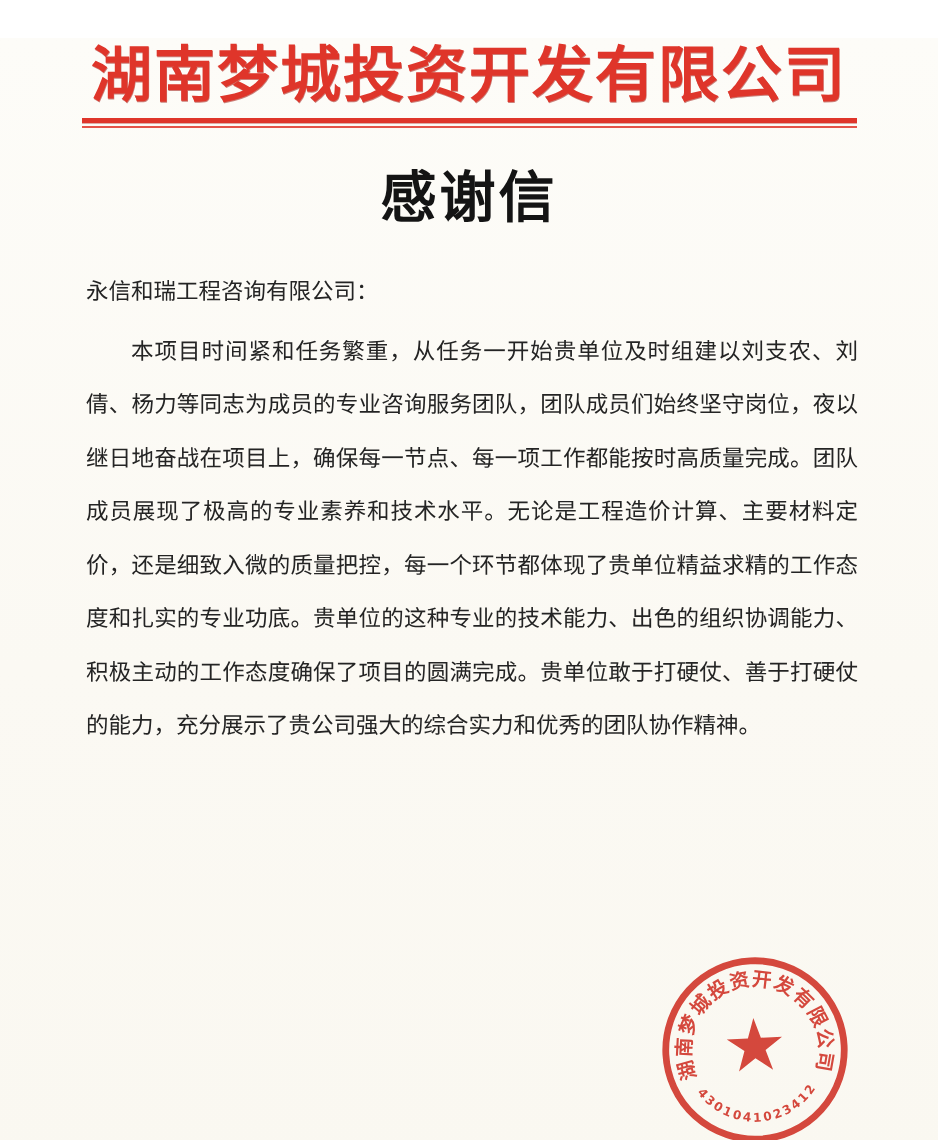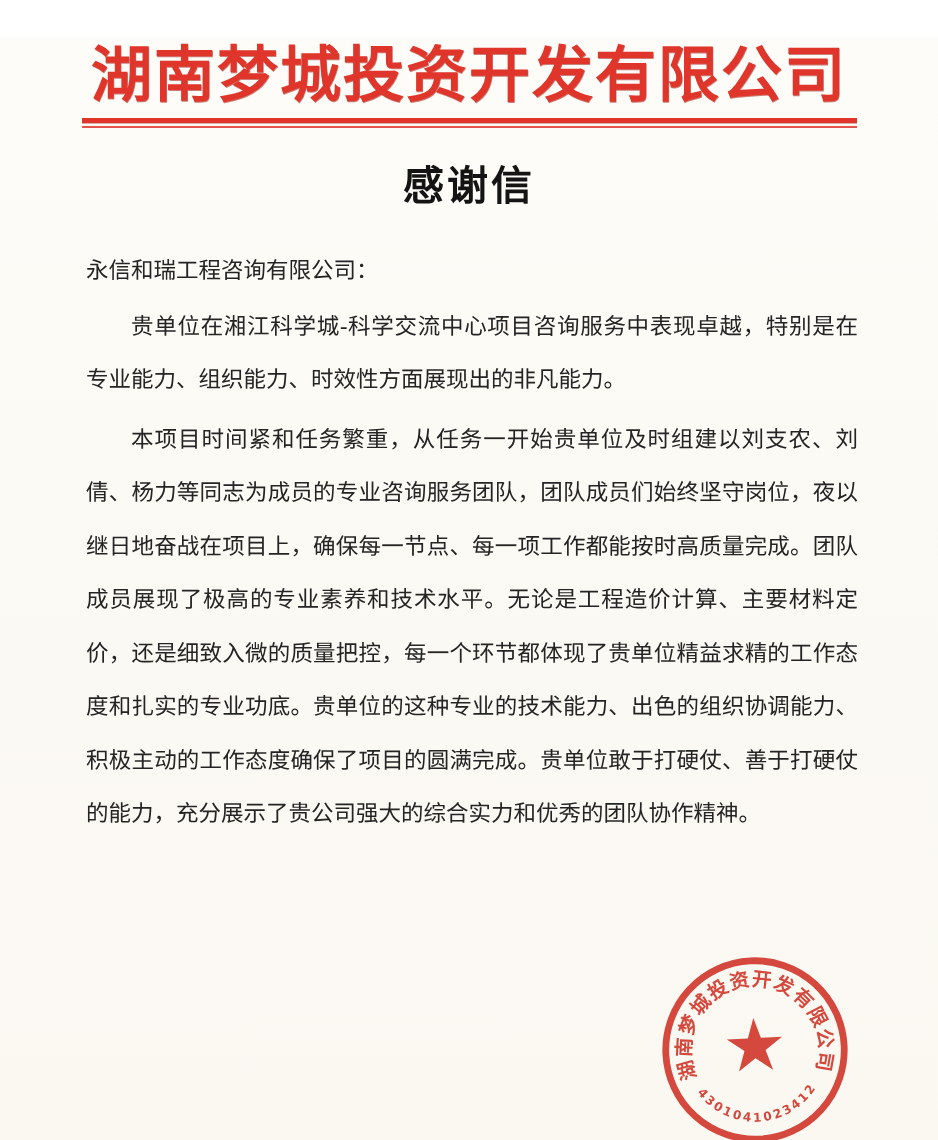--- a/index.html
+++ b/index.html
@@ -45,21 +45,21 @@
     height: 2px;
     margin-top: 3px;
     background: var(--header-red);
     opacity: .85;
   }
 
   .letter-title {
     margin-top: 24px;
     text-align: center;
     font-family: Liberation Serif, serif;
-    font-size: 41px;
+    font-size: 56px;
     font-weight: 700;
     letter-spacing: 3px;
     color: #141414;
   }
 
   
   .letter-body {
     margin-top: 32px;
     padding: 0 80px 0 86px;
     font-size: 22.5px;
@@ -137,21 +137,20 @@
 
   <div class="header-rule">
     <div class="rule-thick"></div>
     <div class="rule-thin"></div>
   </div>
 
   <h2 class="letter-title">感谢信</h2>
 
   <div class="letter-body">
     <p class="salutation">永信和瑞工程咨询有限公司：</p>
-    <p class="para">贵单位在湘江科学城-科学交流中心项目咨询服务中表现卓越，特别是在专业能力、组织能力、时效性方面展现出的非凡能力。</p>
     <p class="para">本项目时间紧和任务繁重，从任务一开始贵单位及时组建以刘支农、刘倩、杨力等同志为成员的专业咨询服务团队，团队成员们始终坚守岗位，夜以继日地奋战在项目上，确保每一节点、每一项工作都能按时高质量完成。团队成员展现了极高的专业素养和技术水平。无论是工程造价计算、主要材料定价，还是细致入微的质量把控，每一个环节都体现了贵单位精益求精的工作态度和扎实的专业功底。贵单位的这种专业的技术能力、出色的组织协调能力、积极主动的工作态度确保了项目的圆满完成。贵单位敢于打硬仗、善于打硬仗的能力，充分展示了贵公司强大的综合实力和优秀的团队协作精神。</p>
   </div>
 
   <div class="closing">
     <div class="signature">湖南梦城投资开发有限公司</div>
     <div class="closing-date">2024 年 12 月 30 日</div>
   </div>
 
   <div class="seal">
     <svg viewBox="0 0 200 200">

